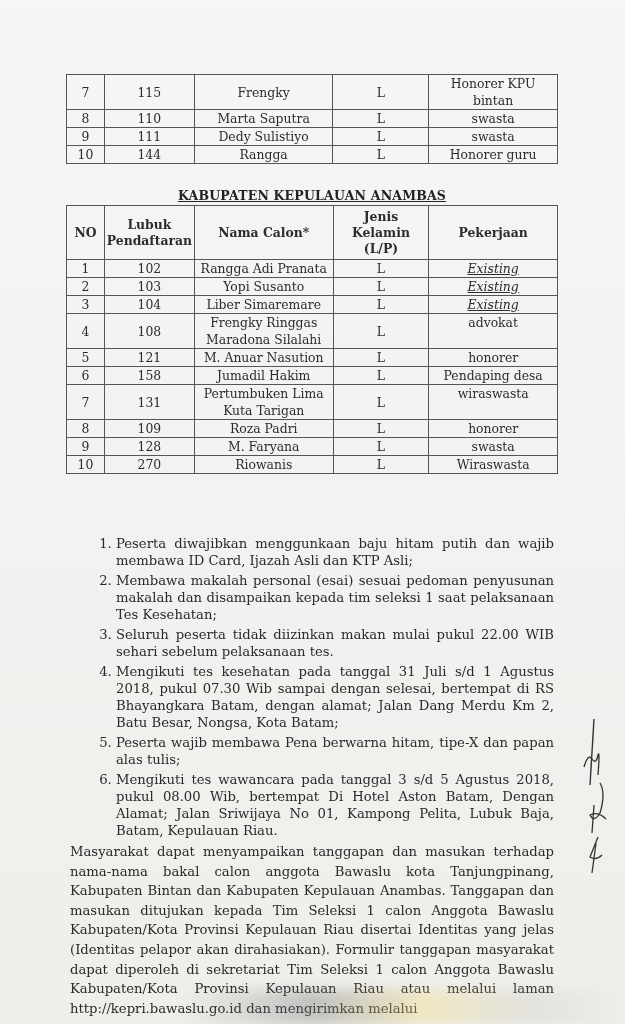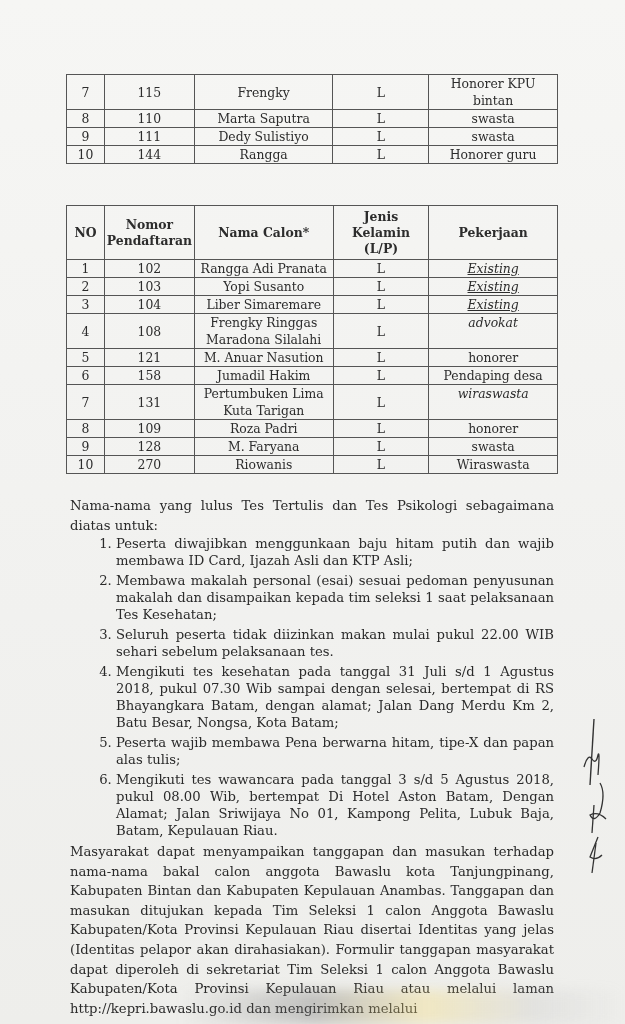--- a/index.html
+++ b/index.html
@@ -66,21 +66,21 @@
     }
     #table-anambas th {
       font-weight: bold;
       font-size: 12.4px;
       line-height: 16px;
       height: 53px;
     }
     #table-anambas td { height: 17px; }
     #table-anambas td.tall { height: 34px; }
     .italic { font-style: italic; text-decoration: underline; }
-    .top-align { vertical-align: top; font-style: italic; }
+    .top-align { vertical-align: top; }
 
     .body-text {
       position: absolute;
       left: 70px;
       width: 484px;
       font-size: 13.2px;
       line-height: 19.6px;
       text-align: justify;
       color: #2a2a2a;
     }
@@ -156,34 +156,35 @@
         <tr>
           <td>10</td>
           <td>144</td>
           <td>Rangga</td>
           <td>L</td>
           <td>Honorer guru</td>
         </tr>
       </tbody>
   </table>
 
+  <div class="section-title">KABUPATEN KEPULAUAN ANAMBAS</div>
 
   <table id="table-anambas">
     <colgroup>
       <col class="c-no">
         <col class="c-nom">
         <col class="c-name">
         <col class="c-jk">
         <col class="c-job">
     </colgroup>
     <thead>
       <tr>
         <th><span>NO</span></th>
         <th>
-          <span>Nomor</span><br>
+          <span>Lubuk</span><br>
           <span>Pendaftaran</span>
         </th>
         <th><span>Nama Calon*</span></th>
         <th>
           <span>Jenis</span><br>
           <span>Kelamin</span><br>
           <span>(L/P)</span>
         </th>
         <th><span>Pekerjaan</span></th>
       </tr>
@@ -255,21 +256,20 @@
         <tr>
           <td>10</td>
           <td>270</td>
           <td>Riowanis</td>
           <td>L</td>
           <td>Wiraswasta</td>
         </tr>
       </tbody>
   </table>
 
-  <div id="intro" class="body-text">Nama-nama yang lulus Tes Tertulis dan Tes Psikologi sebagaimana diatas untuk:</div>
 
   <ol class="instructions" id="instructions-list">
       <li>Peserta diwajibkan menggunkaan baju hitam putih dan wajib membawa ID Card, Ijazah Asli dan KTP Asli;</li>
       <li>Membawa makalah personal (esai) sesuai pedoman penyusunan makalah dan disampaikan kepada tim seleksi 1 saat pelaksanaan Tes Kesehatan;</li>
       <li>Seluruh peserta tidak diizinkan makan mulai pukul 22.00 WIB sehari sebelum pelaksanaan tes.</li>
       <li>Mengikuti tes kesehatan pada tanggal 31 Juli s/d 1 Agustus 2018, pukul 07.30 Wib sampai dengan selesai, bertempat di RS Bhayangkara Batam, dengan alamat; Jalan Dang Merdu Km 2, Batu Besar, Nongsa, Kota Batam;</li>
       <li>Peserta wajib membawa Pena berwarna hitam, tipe-X dan papan alas tulis;</li>
       <li>Mengikuti tes wawancara pada tanggal 3 s/d 5 Agustus 2018, pukul 08.00 Wib, bertempat Di Hotel Aston Batam, Dengan Alamat; Jalan Sriwijaya No 01, Kampong Pelita, Lubuk Baja, Batam, Kepulauan Riau.</li>
     </ol>
 

